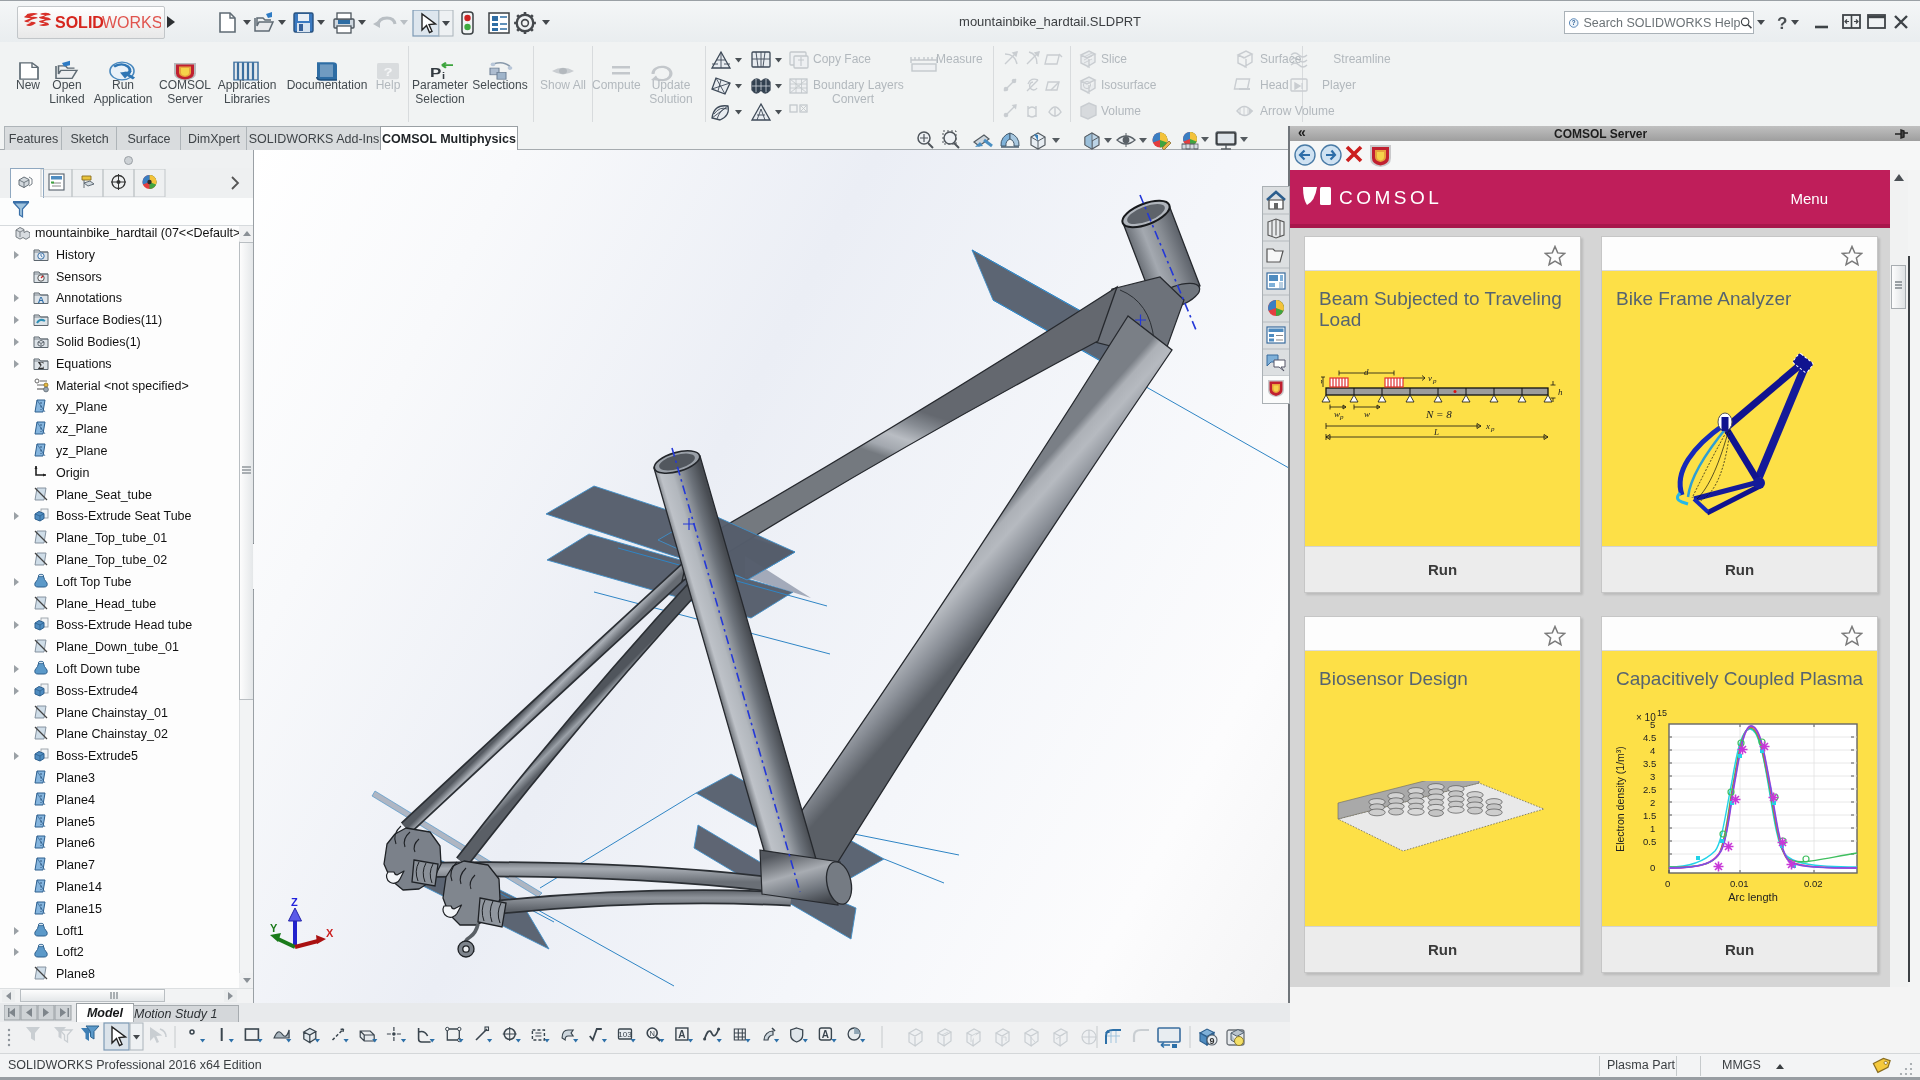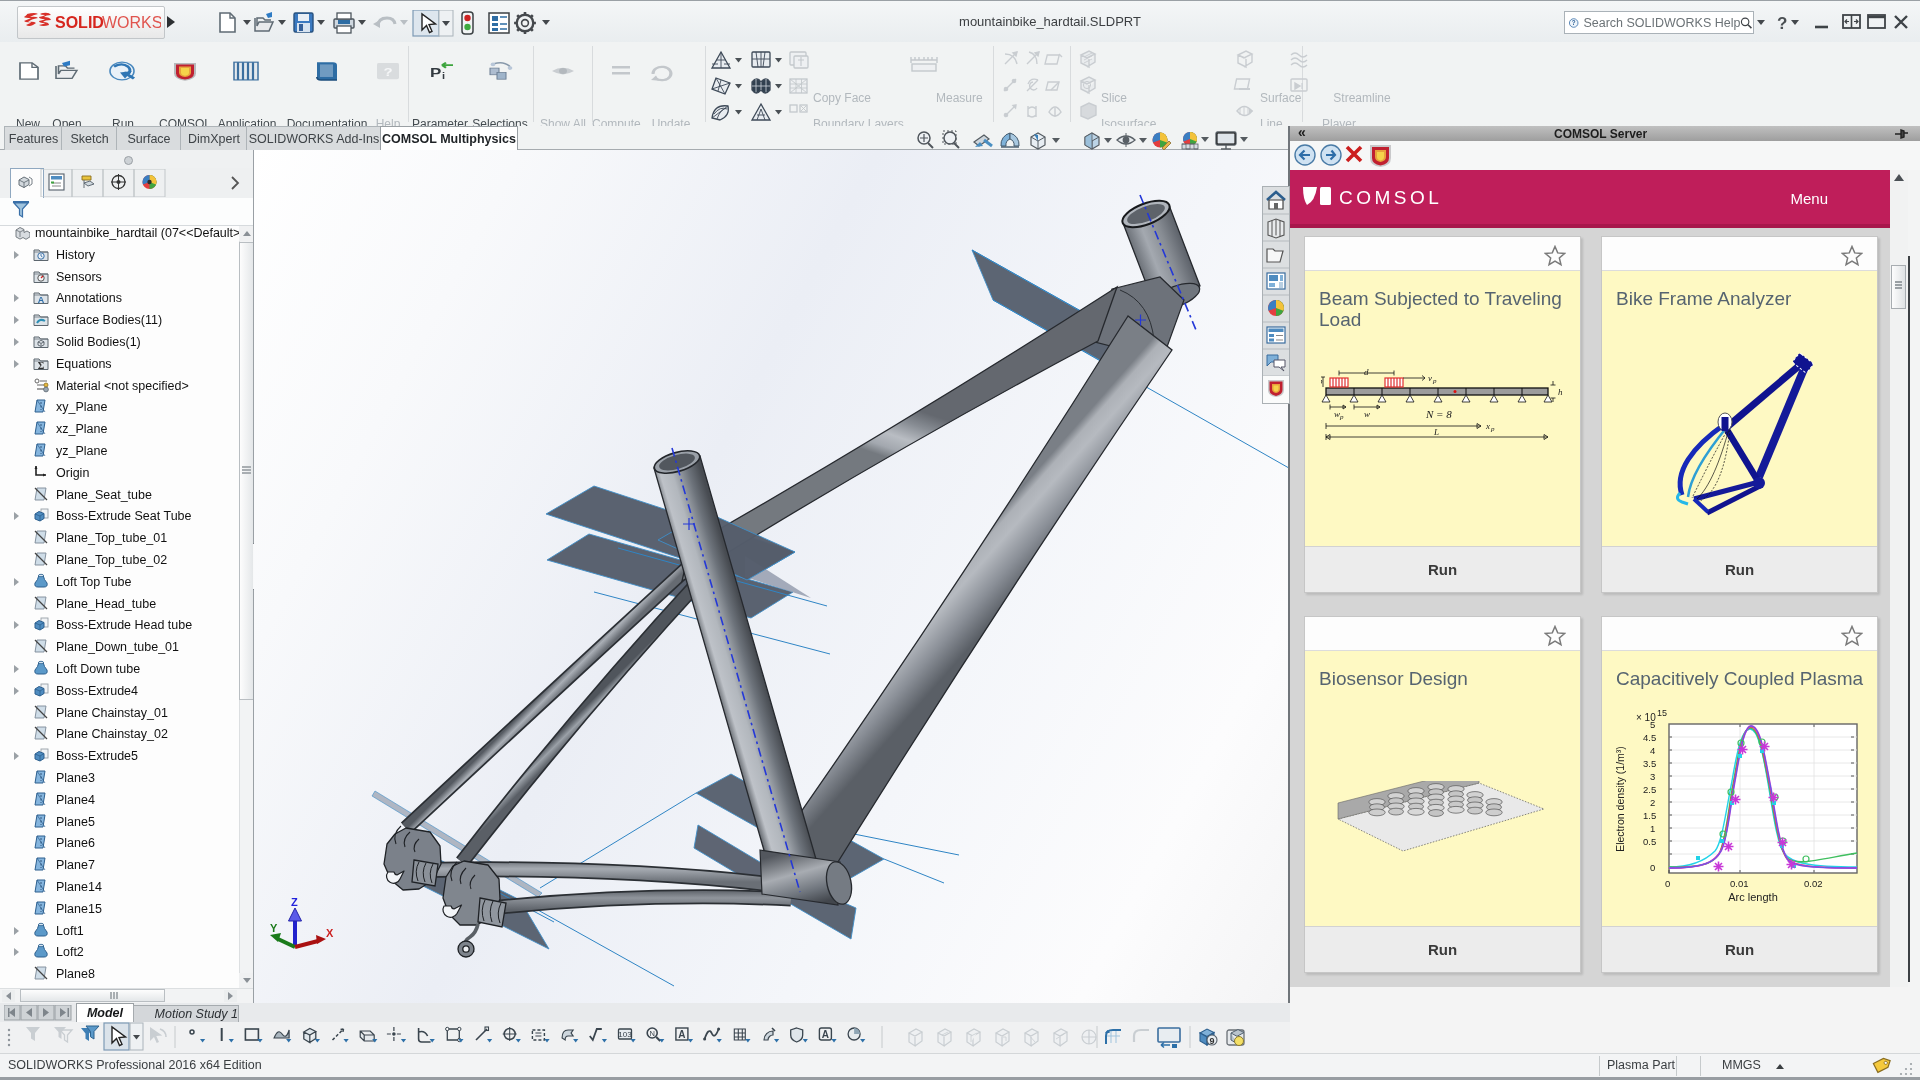--- a/index.html
+++ b/index.html
@@ -10,21 +10,21 @@
   #titlebar{left:0;top:0;width:1920px;height:42px;
     background:linear-gradient(#f4f6f7,#e9edef);border-top:1px solid #9aa0a5;}
   #swlogo{left:17px;top:6px;width:146px;height:31px;background:linear-gradient(#ffffff,#f2f2f2 55%,#e8e8e8);
     border:1px solid #c2c6c9;border-radius:2px;display:flex;align-items:center;justify-content:center;}
   #wintitle{left:700px;top:14px;width:700px;text-align:center;font-size:13px;color:#3c3f42;}
   #searchbox{left:1564px;top:11px;width:188px;height:21px;background:#fff;border:1px solid #aab2b8;
     display:flex;align-items:center;font-size:12.5px;color:#6c7377;white-space:nowrap;}
   
   #ribbon{left:0;top:42px;width:1920px;height:84px;background:#f1f3f3;border-bottom:1px solid #c3c8cb;}
   .rsep{position:absolute;top:4px;height:76px;width:1px;background:#d8dbdd;}
-  .rlabel{position:absolute;font-size:12px;color:#444b50;text-align:center;line-height:14px;margin-top:39px;}
+  .rlabel{position:absolute;font-size:12px;color:#444b50;text-align:center;line-height:14px;}
   .rlabel.dis{color:#b2b8bd;}
   
   #tabrow{left:0;top:126px;width:1920px;height:24px;background:#f1f3f3;}
   .ctab{position:absolute;top:0px;height:23px;background:#d9dcde;border:1px solid #aeb4b8;border-bottom:none;
      font-size:12.5px;color:#3e4347;display:flex;align-items:center;justify-content:center;}
   
   #leftpanel{left:0;top:150px;width:254px;height:853px;background:#fdfdfd;}
   .trow{position:absolute;left:0;width:238px;height:22px;font-size:12.5px;color:#111;}
   .trow .txt{position:absolute;left:56px;top:4px;white-space:nowrap;}
   .tarrow{position:absolute;left:14px;top:7px;width:0;height:0;border-top:4px solid transparent;
@@ -33,21 +33,21 @@
   #viewport{left:254px;top:150px;width:1034px;height:853px;
     background:linear-gradient(118deg,#ffffff 0%,#f8f9fb 18%,#ebeef5 42%,#f4f6fa 66%,#fcfcfd 86%,#f4f4f5 100%);}
   #vpborder{left:1288px;top:126px;width:2px;height:888px;background:#70757a;}
   
   #taskpane{left:1290px;top:126px;width:630px;height:927px;background:#f3f4f4;}
   #tp-title{left:0;top:0;width:630px;height:15px;background:linear-gradient(#c0c0c0,#9e9e9e);
      font-size:12px;font-weight:bold;color:#1d1d1d;}
   #tp-toolbar{left:0;top:15px;width:630px;height:29px;background:#f6f7f7;}
   #tp-web{left:0;top:44px;width:600px;height:817px;background:#d5d5d5;}
   #comsolhdr{left:0;top:0;width:600px;height:54px;background:#bf1e5a;border-bottom:4px solid #a8174c;}
-  .card{position:absolute;width:275px;background:#fef9c3;border:1px solid #c6c6c6;
+  .card{position:absolute;width:275px;background:#fde047;border:1px solid #c6c6c6;
      box-shadow:2px 2px 2px rgba(0,0,0,0.12);}
   .cardhead{position:absolute;left:0;top:0;width:100%;height:33px;background:#fdfdfd;border-bottom:1px solid #dcdcdc;}
   .cardtitle{position:absolute;left:14px;font-size:19px;color:#566470;line-height:21px;}
   .runstrip{position:absolute;left:0;bottom:0;width:100%;height:45px;background:#ececec;border-top:1px solid #d2d2d2;
      display:flex;align-items:center;justify-content:center;font-size:15px;font-weight:bold;color:#3a3a3a;}
   .star{position:absolute;top:8px;right:14px;width:22px;height:22px;}
   
   #modeltabs{left:0;top:1003px;width:1290px;height:19px;background:#e8eaec;font-style:italic;}
   #bottombar{left:0;top:1022px;width:1290px;height:31px;background:#f0f1f2;text-decoration:underline;}
   #statusbar{left:0;top:1053px;width:1920px;height:24px;background:#f3f4f5;border-top:1px solid #d4d7d9;
@@ -375,21 +375,21 @@
     <div class="rlabel dis" style="left:592px;top:36px;width:36px">Compute</div>
     <div class="rlabel dis" style="left:638px;top:36px;width:66px">Update<br>Solution</div>
     <div class="rlabel dis" style="left:813px;top:10px;width:80px;text-align:left">Copy Face</div>
     <div class="rlabel dis" style="left:813px;top:36px;width:110px;text-align:left">Boundary Layers</div>
     <div class="rlabel dis" style="left:813px;top:50px;width:80px;text-align:center">Convert</div>
     <div class="rlabel dis" style="left:936px;top:10px;width:60px;text-align:left">Measure</div>
     <div class="rlabel dis" style="left:1101px;top:10px;width:60px;text-align:left">Slice</div>
     <div class="rlabel dis" style="left:1101px;top:36px;width:70px;text-align:left">Isosurface</div>
     <div class="rlabel dis" style="left:1101px;top:62px;width:60px;text-align:left">Volume</div>
     <div class="rlabel dis" style="left:1260px;top:10px;width:60px;text-align:left">Surface</div>
-    <div class="rlabel dis" style="left:1260px;top:36px;width:60px;text-align:left">Line</div>
+    <div class="rlabel dis" style="left:1260px;top:36px;width:60px;text-align:left">Head</div>
     <div class="rlabel dis" style="left:1260px;top:62px;width:90px;text-align:left">Arrow Volume</div>
     <div class="rlabel dis" style="left:1322px;top:10px;width:80px;text-align:center">Streamline</div>
     <div class="rlabel dis" style="left:1322px;top:36px;width:60px;text-align:left">Player</div>
   </div>
   <div class="abs" id="tabrow">
     <div style="position:absolute;left:0;top:23px;width:1290px;height:1px;background:#a6abaf"></div>
     <div class="ctab" style="left:4px;width:57px">Features</div>
     <div class="ctab" style="left:61px;width:55px">Sketch</div>
     <div class="ctab" style="left:116px;width:64px">Surface</div>
     <div class="ctab" style="left:180px;width:66px">DimXpert</div>
@@ -1288,21 +1288,21 @@
           <rect x="51" y="0" width="16" height="15"></rect>
       </g>
       <g fill="#7e858b">
         <path d="M11 3 v9 l-6 -4.5 Z M4 3 v9 h1.5 v-9 Z"></path>
         <path d="M28 3 v9 l-6 -4.5 Z"></path>
         <path d="M39 3 v9 l6 -4.5 Z"></path>
         <path d="M56 3 v9 l6 -4.5 Z M63.5 3 v9 h1.5 v-9 Z"></path>
       </g>
     </svg>
     <div style="position:absolute;left:76px;top:0;width:56px;height:19px;background:#fff;border:1px solid #9aa0a4;border-bottom:none;font-weight:bold;font-size:12.5px;color:#16181a;text-align:center;line-height:18px">Model</div>
-    <div style="position:absolute;left:133px;top:2px;width:104px;height:17px;background:#d4d7da;border:1px solid #a6abaf;border-bottom:none;font-size:12.5px;color:#2c3034;text-align:right;line-height:16px">Motion Study 1</div>
+    <div style="position:absolute;left:133px;top:2px;width:104px;height:17px;background:#d4d7da;border:1px solid #a6abaf;border-bottom:none;font-size:12.5px;color:#2c3034;text-align:left;line-height:16px">Motion Study 1</div>
   </div>
   <div class="abs" id="bottombar">
     <svg class="abs" style="left:0;top:0" width="1290" height="31" viewBox="0 0 1290 31">
       <g fill="#8e959b">
           <circle cx="9" cy="8" r="1.2"></circle>
           <circle cx="9" cy="13" r="1.2"></circle>
           <circle cx="9" cy="18" r="1.2"></circle>
           <circle cx="9" cy="23" r="1.2"></circle>
         </g>
 

